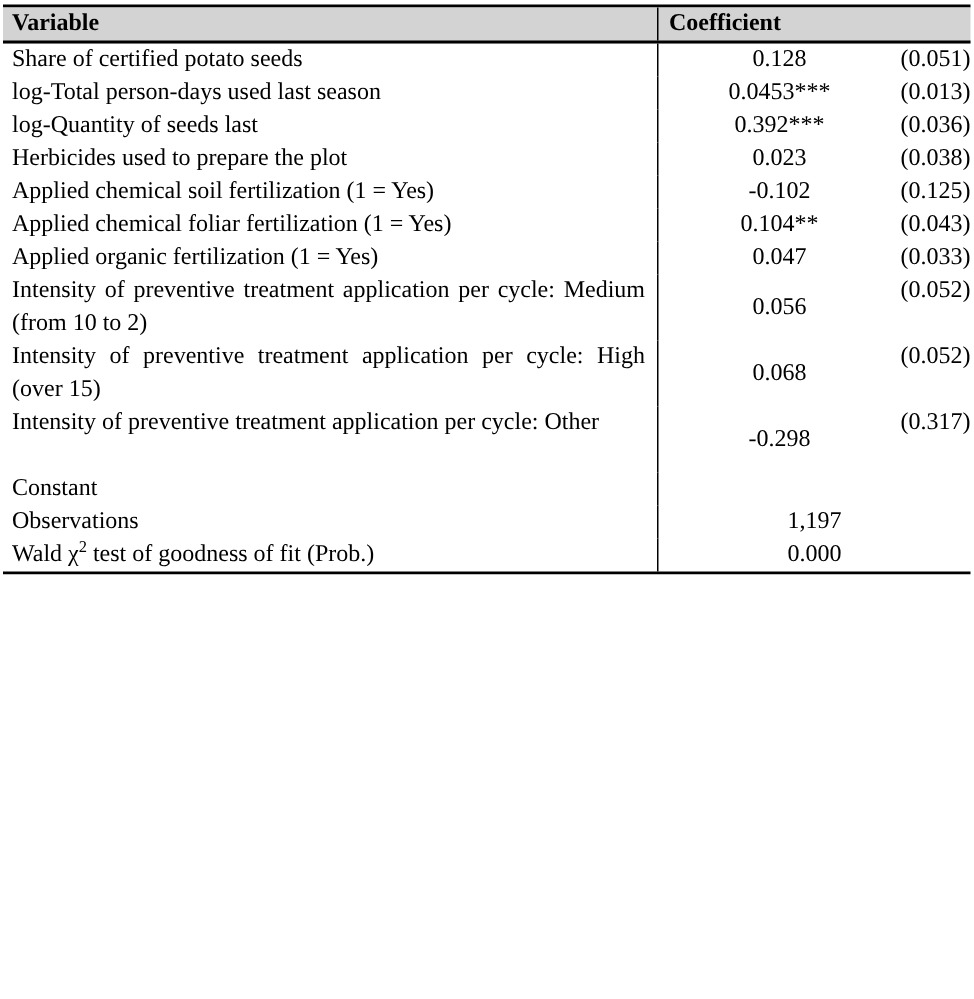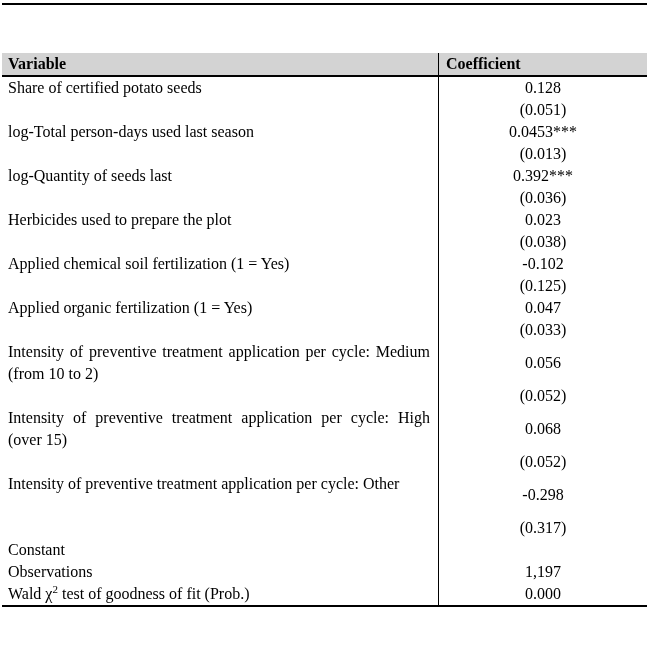--- a/index.html
+++ b/index.html
@@ -20,37 +20,36 @@
   .table{
     margin:3px 2px 0 2px;
     border-top:2px solid var(--border);
     border-bottom:2px solid var(--border);
   }
   .hrow{
     display:flex;
     background:var(--header-bg);
     border-bottom:2px solid var(--border);
     font-weight:bold;
-    margin-top:48px;
   }
   .var-cell{
     flex:0 0 437px;
     padding:0 8px 0 6px;
     border-right:1.5px solid var(--border);
     text-align:justify;
   }
   .coef-head{
     flex:1;
     padding-left:7px;
   }
   .row{display:flex;}
   .coef-cell{
     flex:1;
     display:flex;
-    flex-direction:column;
+    flex-direction:row;
     text-align:center;
   }
   .coef{
     flex:1;
     min-height:22px;
     display:flex;
     align-items:center;
     justify-content:center;
   }
   .se{height:22px;}
@@ -110,20 +109,27 @@
   </div>
 
   <div class="row">
     <div class="var-cell">Applied chemical soil fertilization (1 = Yes)</div>
     <div class="coef-cell">
       <div class="coef">-0.102</div>
       <div class="se">(0.125)</div>
     </div>
   </div>
 
+  <div class="row">
+    <div class="var-cell">Applied chemical foliar fertilization (1 = Yes)</div>
+    <div class="coef-cell">
+      <div class="coef">0.104**</div>
+      <div class="se">(0.043)</div>
+    </div>
+  </div>
 
   <div class="row">
     <div class="var-cell">Applied organic fertilization (1 = Yes)</div>
     <div class="coef-cell">
       <div class="coef">0.047</div>
       <div class="se">(0.033)</div>
     </div>
   </div>
 
   <div class="row tall">

